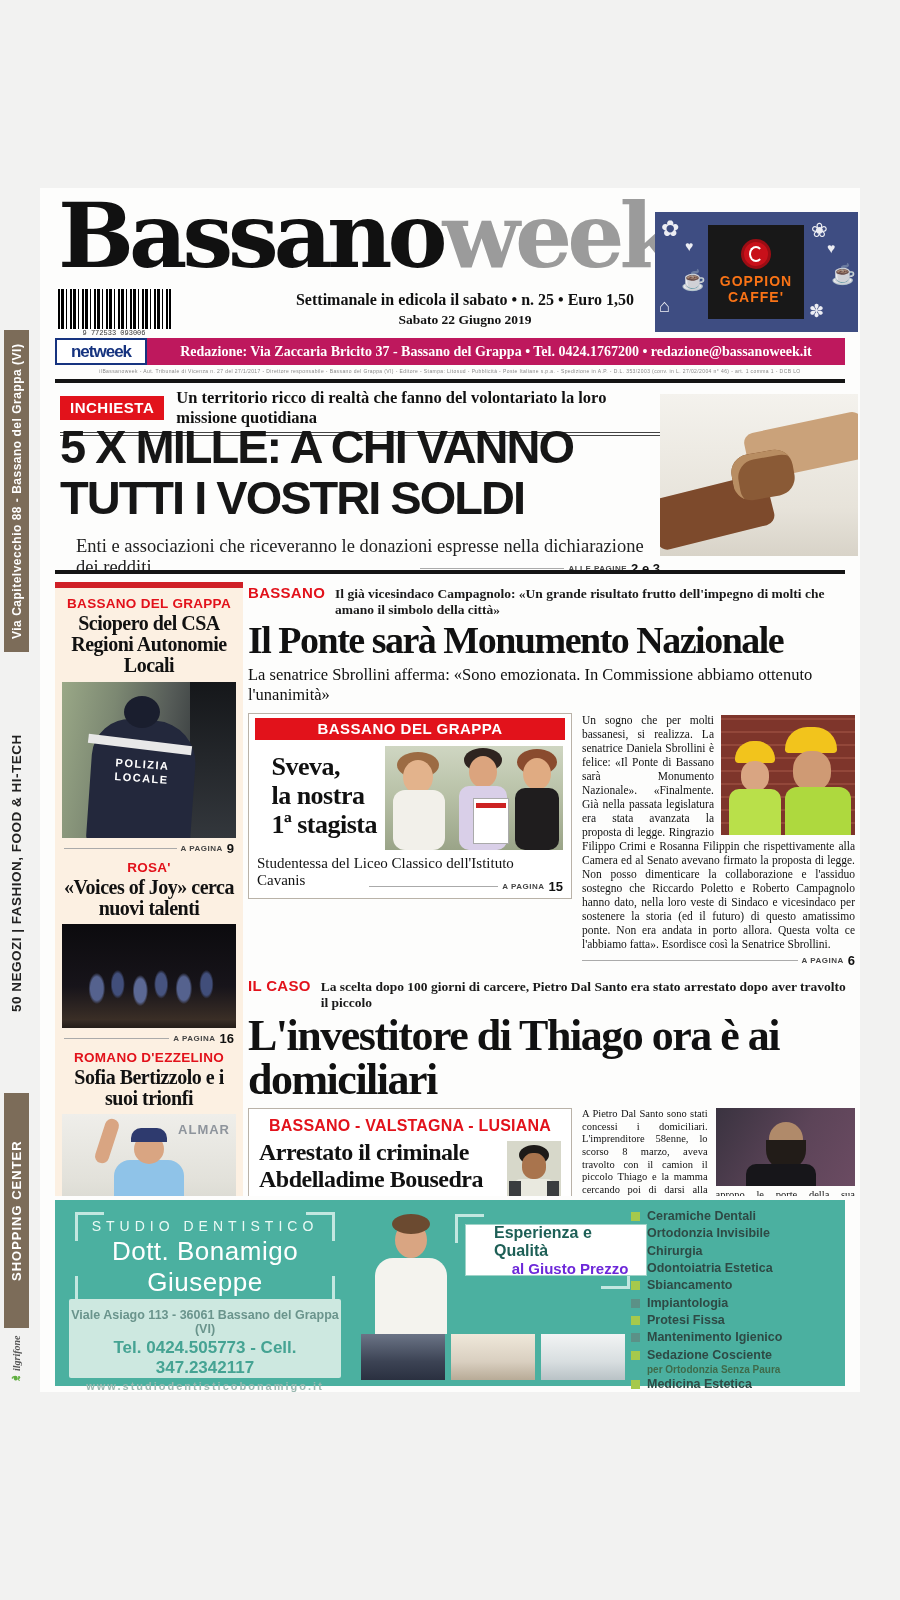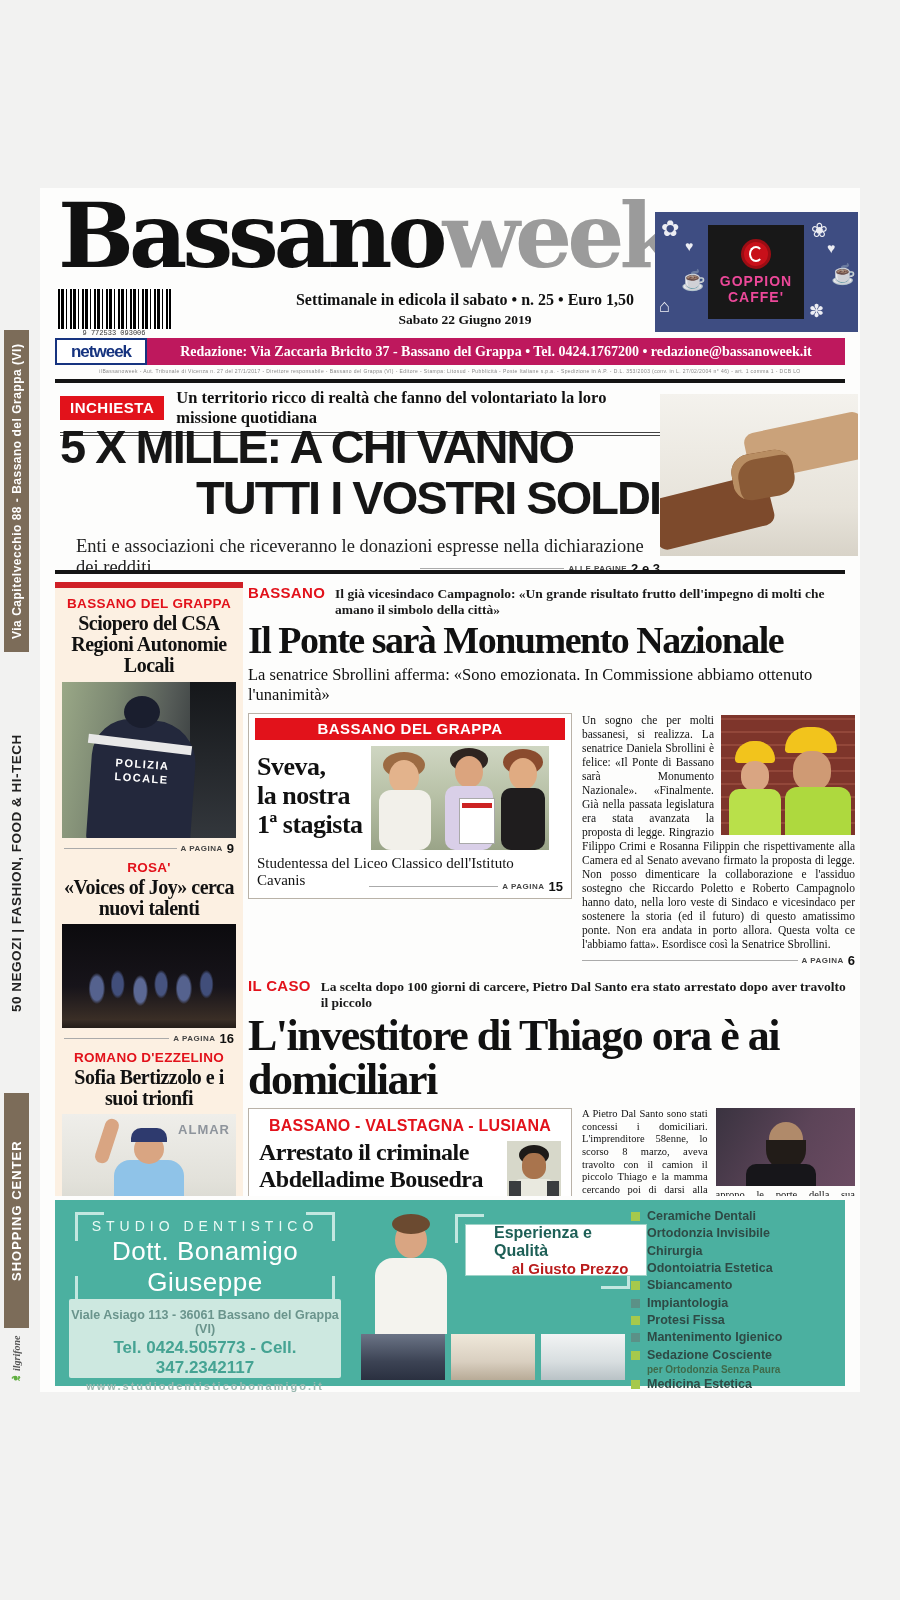--- a/index.html
+++ b/index.html
@@ -34,21 +34,21 @@
   #date-line{font-size:13.5px;margin-top:3px;}
   
   #goppion{left:615px;top:24px;width:203px;height:120px;background:#3e4d82;overflow:hidden;}
   #goppion .doodle{position:absolute;color:rgba(255,255,255,.9);}
   #goppion-box{position:absolute;left:53px;top:13px;width:96px;height:94px;background:#181818;
                display:flex;flex-direction:column;align-items:center;justify-content:center;}
   #goppion-dot{width:24px;height:24px;border-radius:50%;background:#c8101a;border:3px solid #9b0d14;
                margin-bottom:5px;position:relative;}
   #goppion-dot:after{content:"";position:absolute;left:5px;top:4px;width:10px;height:12px;
                      border:2.5px solid #fff;border-right-color:transparent;border-radius:50%;}
-  #goppion-text{color:#ec4899;font:bold 14px/1.1 "Liberation Sans",sans-serif;letter-spacing:1px;
+  #goppion-text{color:#f97316;font:bold 14px/1.1 "Liberation Sans",sans-serif;letter-spacing:1px;
                 white-space:pre-line;text-align:center;}
 
   
   #redbar{left:15px;top:150px;width:790px;height:27px;background:#be185d;display:flex;align-items:stretch;}
   #netweek{background:#fff;border:2px solid #16337f;color:#16337f;width:88px;display:flex;
            align-items:center;justify-content:center;font:bold 17px "Liberation Sans",sans-serif;letter-spacing:-1px;}
   #redbar-text{flex:1;display:flex;align-items:center;justify-content:center;color:#fff;
                font:bold 14px "Liberation Serif",serif;}
   #colophon{left:15px;top:180px;width:790px;height:8px;overflow:hidden;text-align:center;
             font:5px "Liberation Sans",sans-serif;color:#888;letter-spacing:.4px;}
@@ -57,21 +57,21 @@
   #rule2{left:15px;top:382px;width:790px;}
 
   
   #inch-row{left:20px;top:200px;width:600px;display:flex;gap:12px;align-items:center;
             border-bottom:4px double #444;padding-bottom:4px;}
   #inch-label{background:#e2121b;color:#fff;font:bold 15px "Liberation Sans",sans-serif;
               padding:3px 10px 4px;letter-spacing:.5px;}
   #inch-kicker{font:bold 16.5px "Liberation Serif",serif;}
   #inch-h{left:20px;top:234px;width:602px;font:bold 47px/1.08 "Liberation Sans",sans-serif;
           letter-spacing:-2px;color:#161616;}
-  #inch-h .l2{text-align:right;display:block;padding-right:2px;}
+  #inch-h .l2{display:block;padding-right:2px;}
   #inch-sub{left:20px;top:348px;width:590px;font:18.5px "Liberation Serif",serif;color:#222;margin-left:16px;}
   #inch-pages{left:380px;top:373px;width:240px;}
   
   #handshake{left:620px;top:206px;width:198px;height:162px;background:linear-gradient(180deg,#f4f2ed 0%,#e7e3da 70%,#d8d3c8 100%);overflow:hidden;}
   #handshake .armL{position:absolute;left:-8px;bottom:18px;width:120px;height:52px;background:#7d4a2c;
                    transform:rotate(-14deg);border-radius:10px;}
   #handshake .armR{position:absolute;right:-8px;top:28px;width:120px;height:48px;background:#caa27a;
                    transform:rotate(-12deg);border-radius:10px;}
   #handshake .clasp{position:absolute;left:72px;top:58px;width:62px;height:46px;background:#8a5a36;
                     border-radius:18px;box-shadow:6px 6px 0 #b88d62 inset;transform:rotate(-10deg);}
@@ -125,21 +125,21 @@
   .kicktext{font:bold 13.5px "Liberation Serif",serif;color:#1a1a1a;}
   .bighead{font:bold 38px/1 "Liberation Serif",serif;letter-spacing:-1.5px;margin:1px 0 6px;}
   #ponte-sub{font:16.5px "Liberation Serif",serif;margin:0 0 8px;}
   .row2col{display:flex;gap:10px;}
 
   
   .newsbox{width:322px;flex:none;border:1px solid #b9b2a8;background:#fff;position:relative;}
   #sveva-box{height:184px;}
   #sveva-box .boxhdr{background:#e2121b;color:#fff;text-align:center;font:bold 15px/22px "Liberation Sans",sans-serif;
                      margin:4px 6px 6px;letter-spacing:.5px;}
-  #sveva-grid{display:flex;padding:0 8px;gap:8px;}
+  #sveva-grid{display:flex;padding:0 8px;gap:8px;justify-content:flex-end;}
   #sveva-head{font:bold 26px/1.12 "Liberation Serif",serif;white-space:pre-line;letter-spacing:-.5px;padding-top:6px;}
   #sveva-photo{width:178px;height:104px;flex:none;position:relative;overflow:hidden;
                background:linear-gradient(180deg,#cfd6c2 0%,#b9c2a8 45%,#9aa488 100%);}
   #sveva-photo .h1{position:absolute;left:18px;top:14px;width:30px;height:34px;border-radius:50%;background:#e3b38c;}
   #sveva-photo .hair1{position:absolute;left:12px;top:6px;width:42px;height:26px;border-radius:50%;background:#9c6b43;}
   #sveva-photo .b1{position:absolute;left:8px;top:44px;width:52px;height:60px;border-radius:12px;background:#f2f0ea;}
   #sveva-photo .h2{position:absolute;left:84px;top:10px;width:28px;height:32px;border-radius:50%;background:#dba47e;}
   #sveva-photo .hair2{position:absolute;left:79px;top:2px;width:38px;height:24px;border-radius:50%;background:#2e2420;}
   #sveva-photo .b2{position:absolute;left:74px;top:40px;width:48px;height:64px;border-radius:10px;background:#d9cfe8;}
   #sveva-photo .h3{position:absolute;left:138px;top:12px;width:28px;height:32px;border-radius:50%;background:#e0ab82;}
@@ -199,21 +199,21 @@
   #dent-phone{color:#45a393;font:bold 17px "Liberation Sans",sans-serif;margin-top:2px;}
   #dent-web{color:#9ab8b0;font:bold 11px "Liberation Sans",sans-serif;letter-spacing:2px;margin-top:2px;}
   #dent-mid{width:272px;flex:none;position:relative;}
   #dentist{position:absolute;left:6px;top:6px;width:96px;height:128px;overflow:hidden;}
   #dentist .coat{position:absolute;left:14px;top:52px;width:72px;height:76px;background:#f4f3ee;border-radius:18px 18px 0 0;}
   #dentist .head{position:absolute;left:34px;top:16px;width:32px;height:36px;border-radius:50%;background:#d9a582;}
   #dentist .hair{position:absolute;left:31px;top:8px;width:38px;height:20px;border-radius:50%;background:#6b4a30;}
   #dent-slogan{position:absolute;left:110px;top:24px;width:152px;height:50px;background:#fff;
                border:1px solid #9fd3c8;display:flex;flex-direction:column;align-items:center;justify-content:center;padding-left:28px;}
   #dent-slogan .s1{color:#1d5f56;font:bold 16px "Liberation Sans",sans-serif;}
-  #dent-slogan .s2{color:#b91c1c;font:bold 15px "Liberation Sans",sans-serif;}
+  #dent-slogan .s2{color:#6d28d9;font:bold 15px "Liberation Sans",sans-serif;}
   #dent-pics{position:absolute;left:6px;bottom:6px;display:flex;gap:6px;}
   .clinic{width:84px;height:46px;}
   #clinic1{background:linear-gradient(180deg,#6b7486 0%,#3c4354 60%,#2a3040 100%);}
   #clinic2{background:linear-gradient(180deg,#efe8da 0%,#d9cfc0 60%,#b8ab97 100%);}
   #clinic3{background:linear-gradient(180deg,#f2f4f4 0%,#d8dee0 60%,#b9c2c6 100%);}
   #dent-right{flex:1;padding:10px 10px 0 4px;}
   .svc{display:flex;gap:7px;align-items:flex-start;margin-bottom:3.6px;}
   .svc .bullet{width:9px;height:9px;margin-top:2px;flex:none;background:#a6c94c;}
   .svc:nth-child(even) .bullet{background:#5b9187;}
   .svc .stxt{font:bold 12.5px/1.1 "Liberation Sans",sans-serif;color:#2e4a45;}

